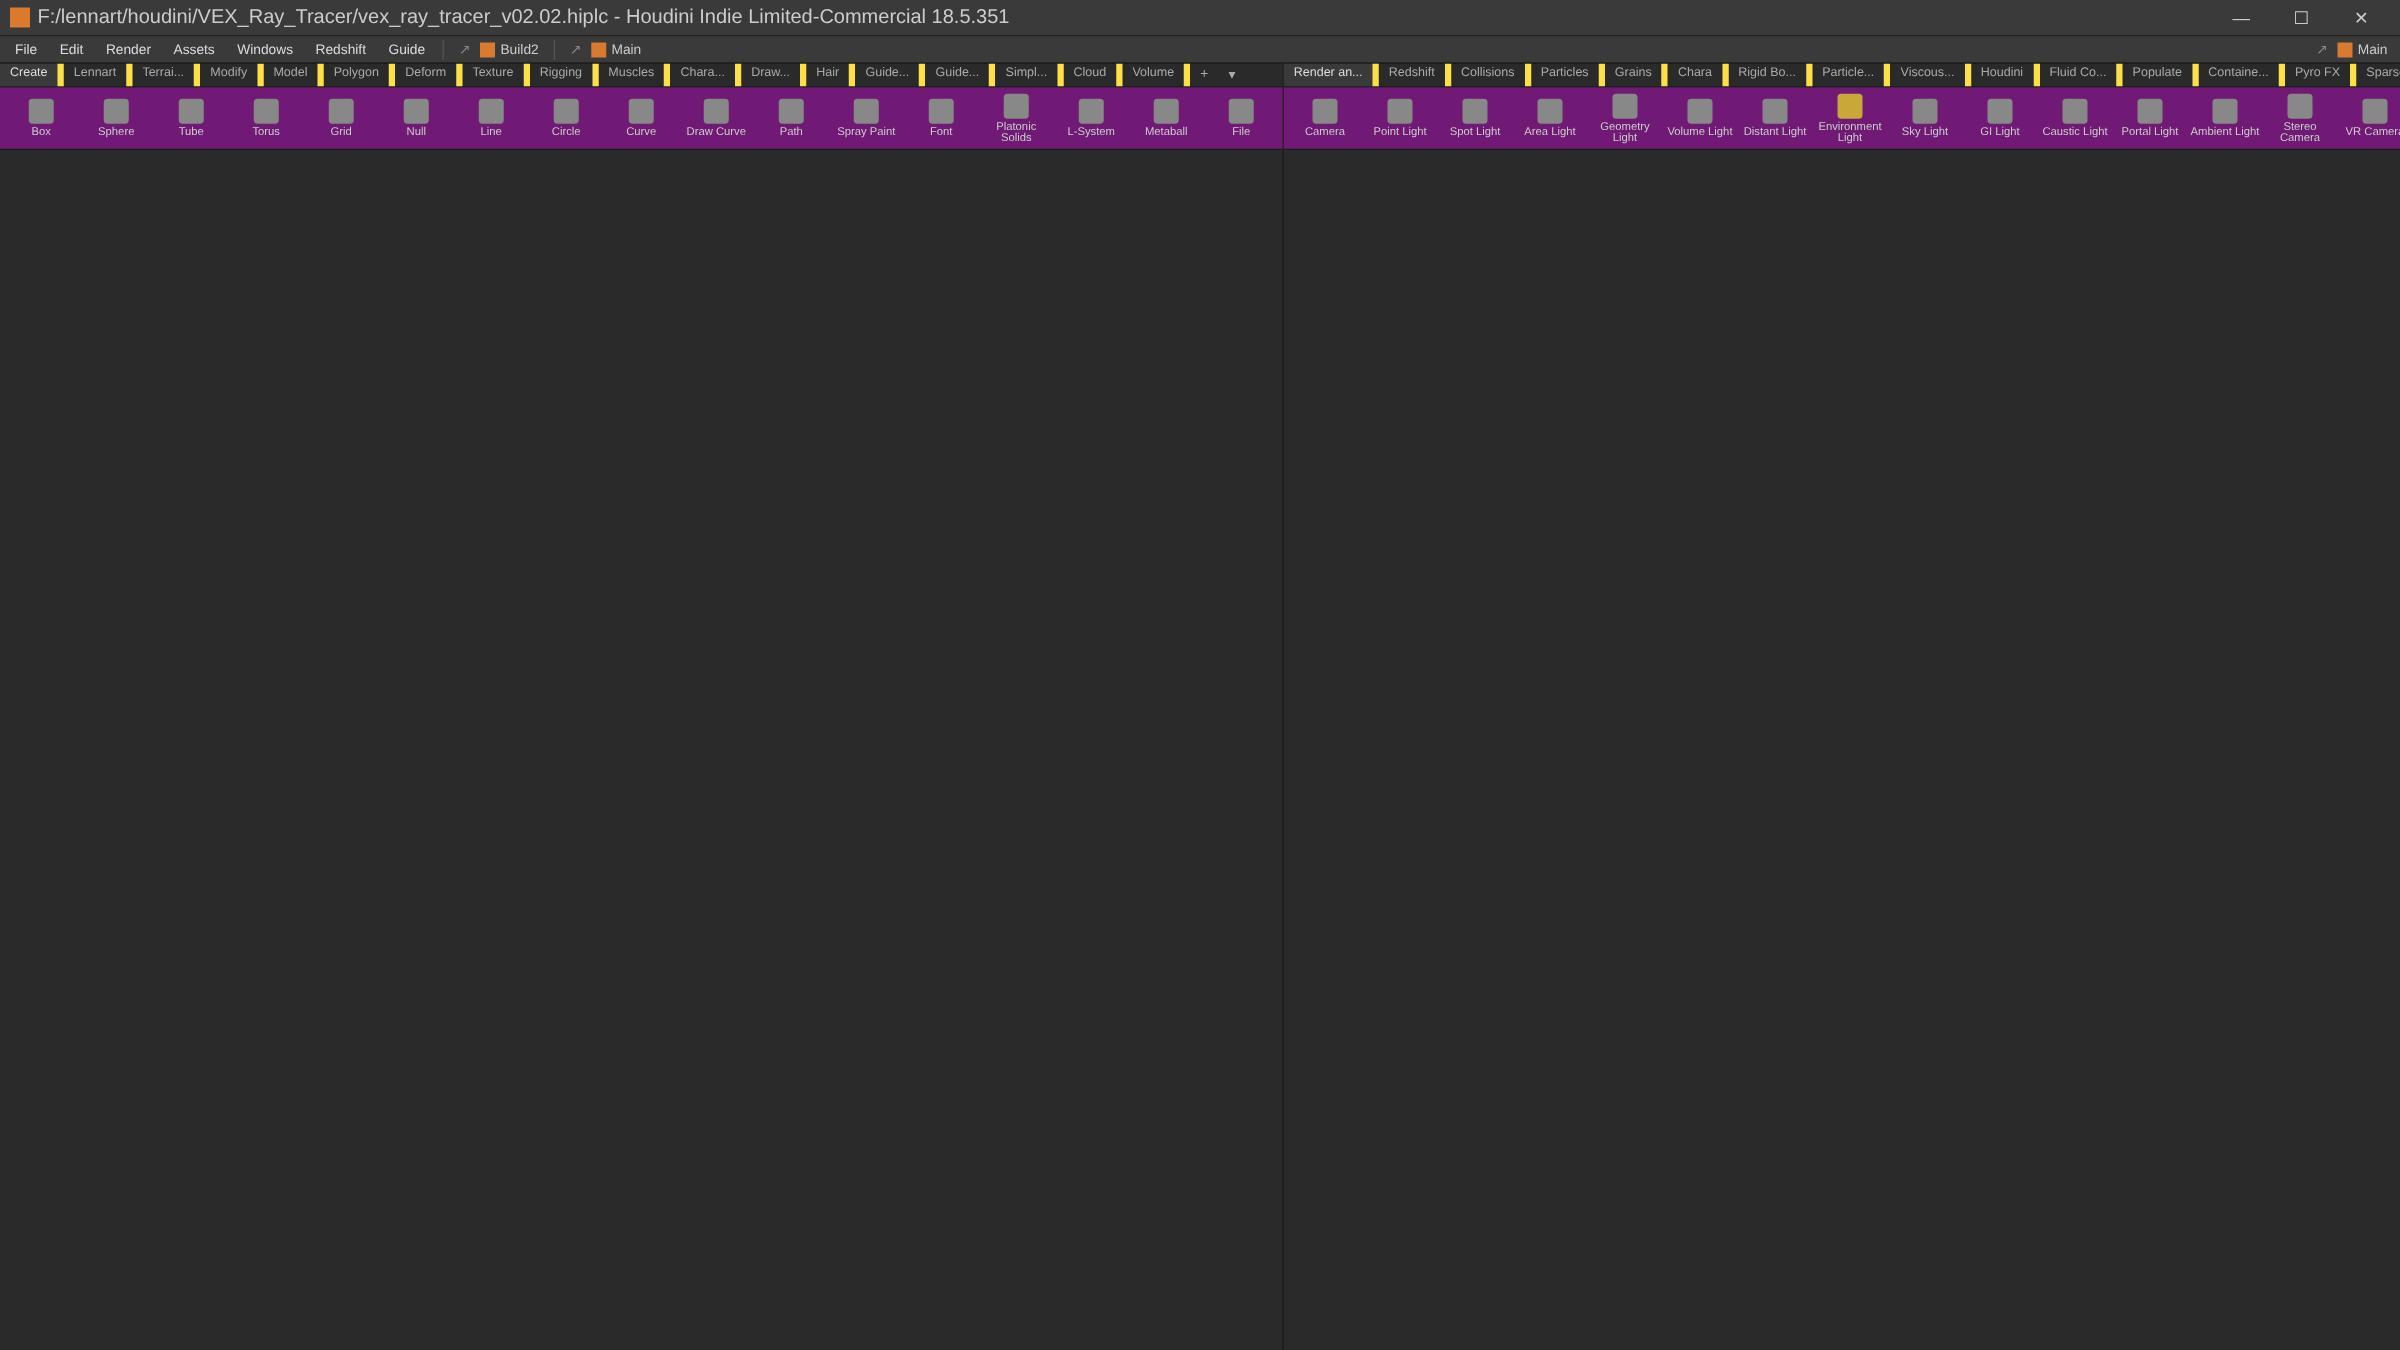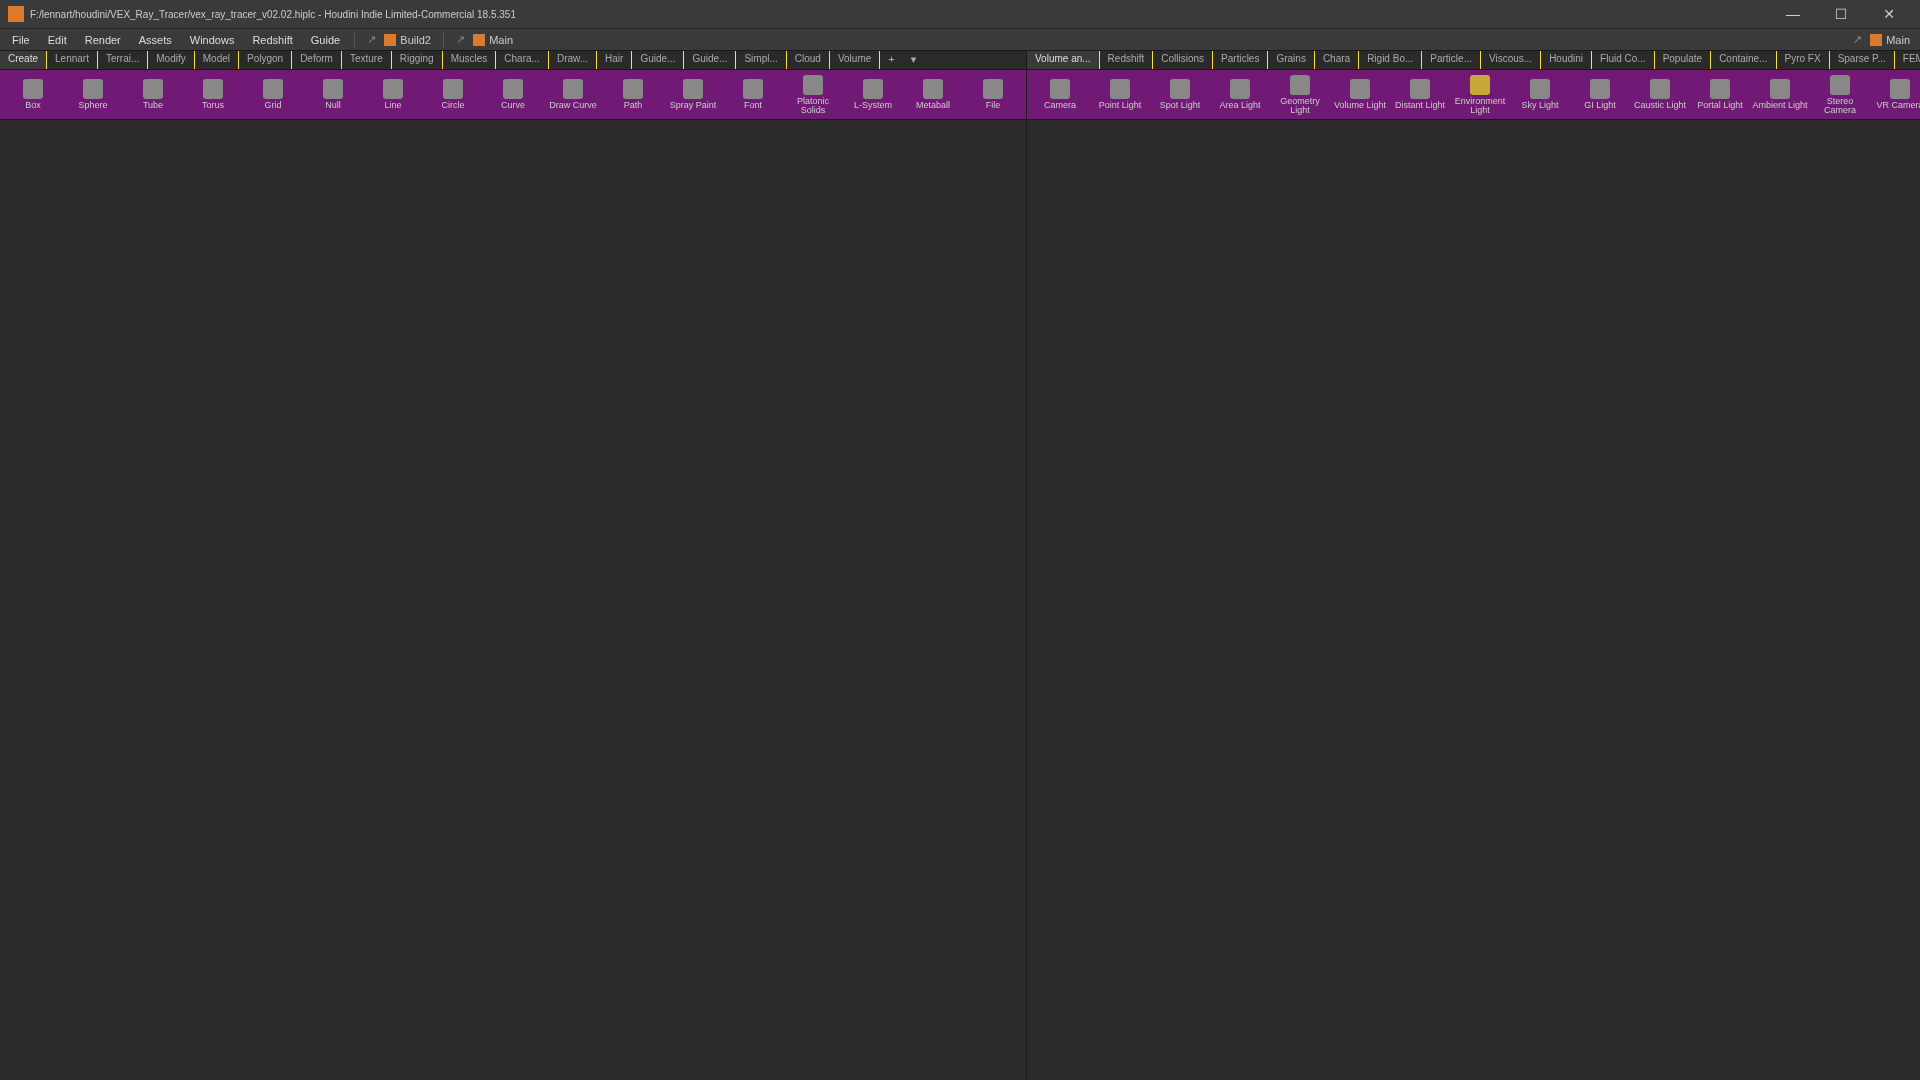--- a/index.html
+++ b/index.html
@@ -1,29 +1,29 @@
 <!DOCTYPE html>
 <html><head>
 <meta charset="utf-8">
 <style>
 * { margin:0; padding:0; box-sizing:border-box; font-family:Arial,sans-serif; user-select:none; }
 body { background:#2a2a2a; color:#ccc; font-size:11px; overflow:hidden; width:1920px; height:1080px; }
 .titlebar { height:28px; background:#3a3a3a; display:flex; align-items:center; padding:0 8px; position:relative;}
 .titlebar .appicon { width:16px; height:16px; background:#d97a2e; margin-right:6px; }
-.titlebar .title { color:#ccc; font-size:10px; flex:1;}
+.titlebar .title { color:#ccc; font-size:16px; flex:1;}
 .winbtns { display:flex; gap:2px;}
 .winbtn { width:46px; height:28px; display:flex; align-items:center; justify-content:center; color:#ccc; font-size:14px;}
 .menubar { height:22px; background:#3a3a3a; display:flex; align-items:center; padding:0 4px; gap:2px; border-top:1px solid #222;}
 .menubar .mi { padding:2px 8px; cursor:default; color:#ddd;}
 .menubar .sep { width:1px; height:16px; background:#555; margin:0 4px;}
 .desksel { display:flex; align-items:center; gap:4px; padding:0 6px;}
 .desksel .deskicon { width:12px; height:12px; background:#d97a2e;}
 .radialarrow { color:#888; margin-right:4px;}
 .tabshelf { height:20px; background:#2a2a2a; display:flex; border-top:1px solid #1a1a1a; border-bottom:1px solid #1a1a1a;}
-.tabshelf .st { padding:2px 8px; color:#aaa; font-size:10px; border-right:1px solid #fde047; cursor:default; white-space:nowrap; overflow:hidden;}
+.tabshelf .st { padding:2px 8px; color:#aaa; font-size:10px; border-right:5px solid #fde047; cursor:default; white-space:nowrap; overflow:hidden;}
 .tabshelf .st.active { background:#3a3a3a; color:#ddd;}
 .tabshelf .plus { padding:2px 8px; color:#aaa;}
 .shelf { height:50px; background:#701a75; display:flex; align-items:center; padding:0 4px; gap:2px; border-bottom:1px solid #1a1a1a;}
 .shelfitem { width:58px; height:46px; display:flex; flex-direction:column; align-items:center; justify-content:center; cursor:default;}
 .shelfitem .sicon { width:20px; height:20px; background:#888; border-radius:3px; margin-bottom:2px;}
 .shelfitem .slabel { font-size:9px; color:#ccc; text-align:center; line-height:1;}
 .shelfgrid2 { display:flex; height:100%;}
 .shelfhalf { flex:1; display:flex; flex-direction:column;}
 </style>
 </head>
@@ -157,21 +157,21 @@
           <div class="slabel">Metaball</div>
         </div>
         <div class="shelfitem">
           <div class="sicon"></div>
           <div class="slabel">File</div>
         </div>
       </div>
 </div>
 <div class="shelfhalf">
 <div class="tabshelf">
-  <div class="st active">Volume an...</div>
+  <div class="st active">Render an...</div>
   <div class="st">Redshift</div>
   <div class="st">Collisions</div>
   <div class="st">Particles</div>
   <div class="st">Grains</div>
   <div class="st">Chara</div>
   <div class="st">Rigid Bo...</div>
   <div class="st">Particle...</div>
   <div class="st">Viscous...</div>
   <div class="st">Houdini</div>
   <div class="st">Fluid Co...</div>

